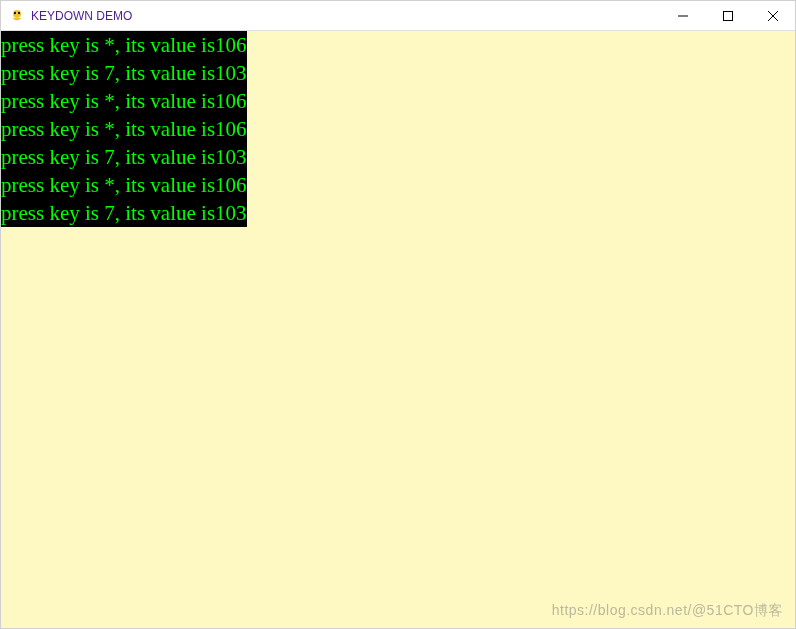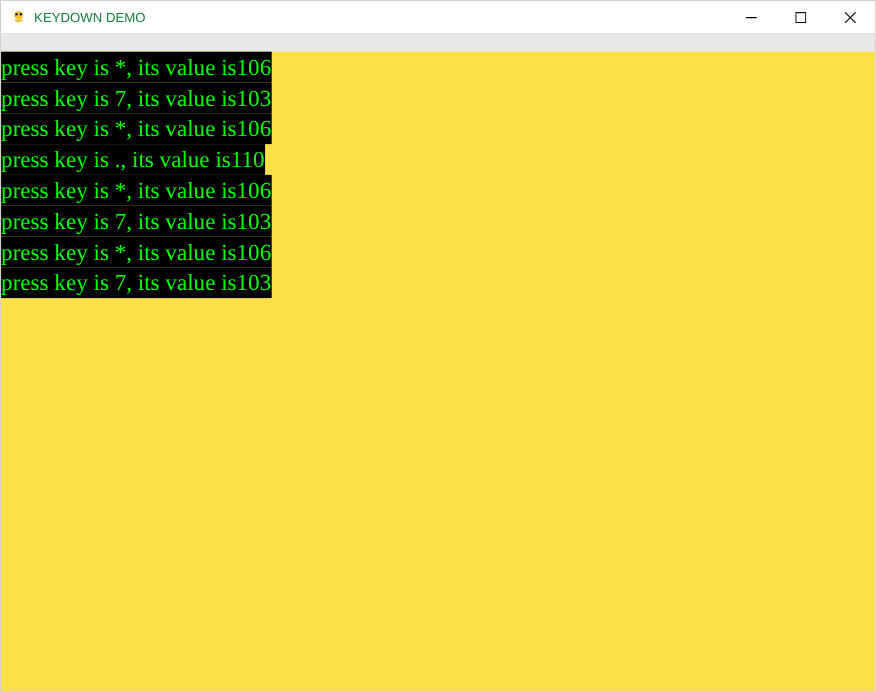--- a/index.html
+++ b/index.html
@@ -33,21 +33,21 @@
     }
     .titlebar-icon {
       width: 16px;
       height: 16px;
       margin-left: 8px;
       margin-right: 6px;
       display: inline-block;
     }
     .titlebar-title {
       font-size: 12px;
-      color: #15803d;
+      color: #4c1d95;
       flex: 1;
     }
     .window-controls {
       display: flex;
       height: 100%;
     }
     .win-btn {
       width: 45px;
       height: 100%;
       display: flex;
@@ -58,23 +58,22 @@
       background: transparent;
       border: none;
       cursor: default;
     }
     .win-btn svg {
       width: 10px;
       height: 10px;
     }
     .content {
       flex: 1;
-      background: #fde047;
+      background: #fef9c3;
       position: relative;
-      margin-top: 16px;
     }
     .log-area {
       position: absolute;
       top: 0;
       left: 0;
     }
     .log-line {
       background: #000000;
       color: #00ff00;
       font-family: "Times New Roman", serif;
@@ -128,20 +127,20 @@
             <line x1="10" y1="0" x2="0" y2="10" stroke="#000" stroke-width="1"></line>
           </svg>
       </button>
     </div>
   </div>
   <div class="content">
     <div class="log-area">
       <div class="log-row"><span class="log-line">press key is *, its value is106</span></div>
       <div class="log-row"><span class="log-line">press key is 7, its value is103</span></div>
       <div class="log-row"><span class="log-line">press key is *, its value is106</span></div>
-      <div class="log-row"><span class="log-line">press key is ., its value is110</span></div>
       <div class="log-row"><span class="log-line">press key is *, its value is106</span></div>
       <div class="log-row"><span class="log-line">press key is 7, its value is103</span></div>
       <div class="log-row"><span class="log-line">press key is *, its value is106</span></div>
       <div class="log-row"><span class="log-line">press key is 7, its value is103</span></div>
     </div>
+    <div class="watermark">https://blog.csdn.net/@51CTO博客</div>
   </div>
 </div>
 
 </body></html>

